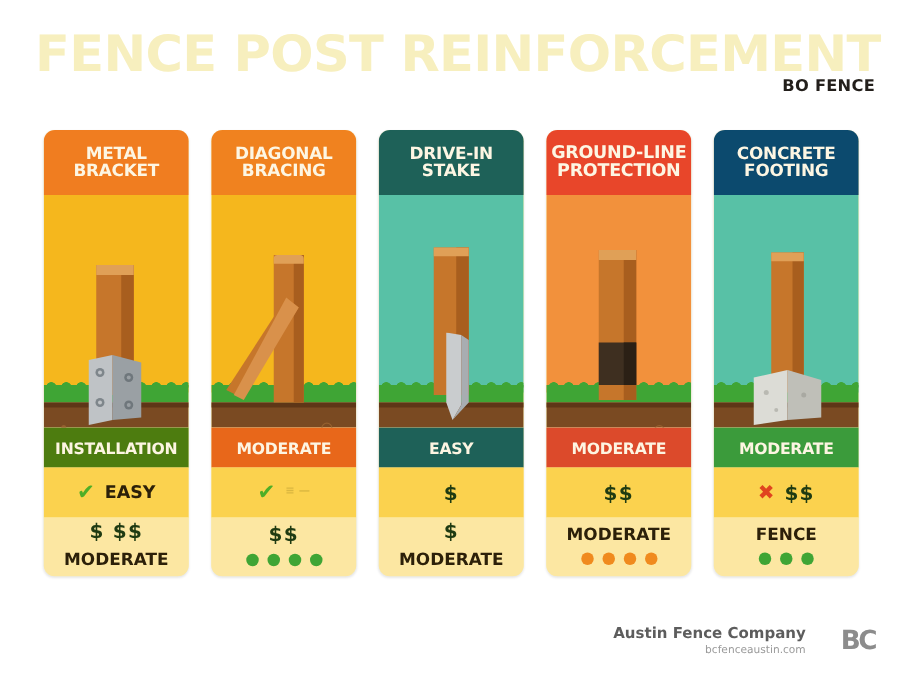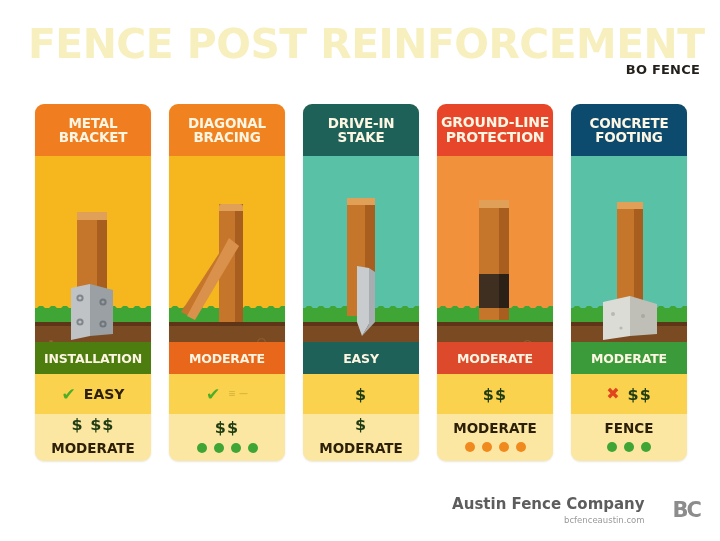--- a/index.html
+++ b/index.html
@@ -109,21 +109,21 @@
   .ghost{opacity:0.22;font-size:9px;color:#6b5a10;text-align:left;line-height:1.5;}
   .dots{display:flex;gap:7px;align-items:center;justify-content:center;}
   .dot{width:10px;height:10px;border-radius:50%;}
 
   
   .footer{
     position:absolute;right:20px;bottom:16px;
     display:flex;align-items:center;gap:12px;
   }
   .footer-txt{text-align:right;}
-  .f-name{font-size:15px;font-weight:bold;color:#5d5d5d;font-family:"DejaVu Sans",sans-serif;}
+  .f-name{font-size:12px;font-weight:bold;color:#5d5d5d;font-family:"DejaVu Sans",sans-serif;}
   .f-url{font-size:8.5px;color:#9a9a9a;margin-top:2px;font-family:"DejaVu Sans",sans-serif;}
   .f-logo{font-size:21px;font-weight:bold;color:#8c8c8c;letter-spacing:-2px;font-family:"DejaVu Sans",sans-serif;margin-left:16px;}
 </style>
 </head>
 <body>
 
 <div class="page">
 
   <div class="title">FENCE POST REINFORCEMENT</div>
   <div class="brand">BO FENCE</div>

